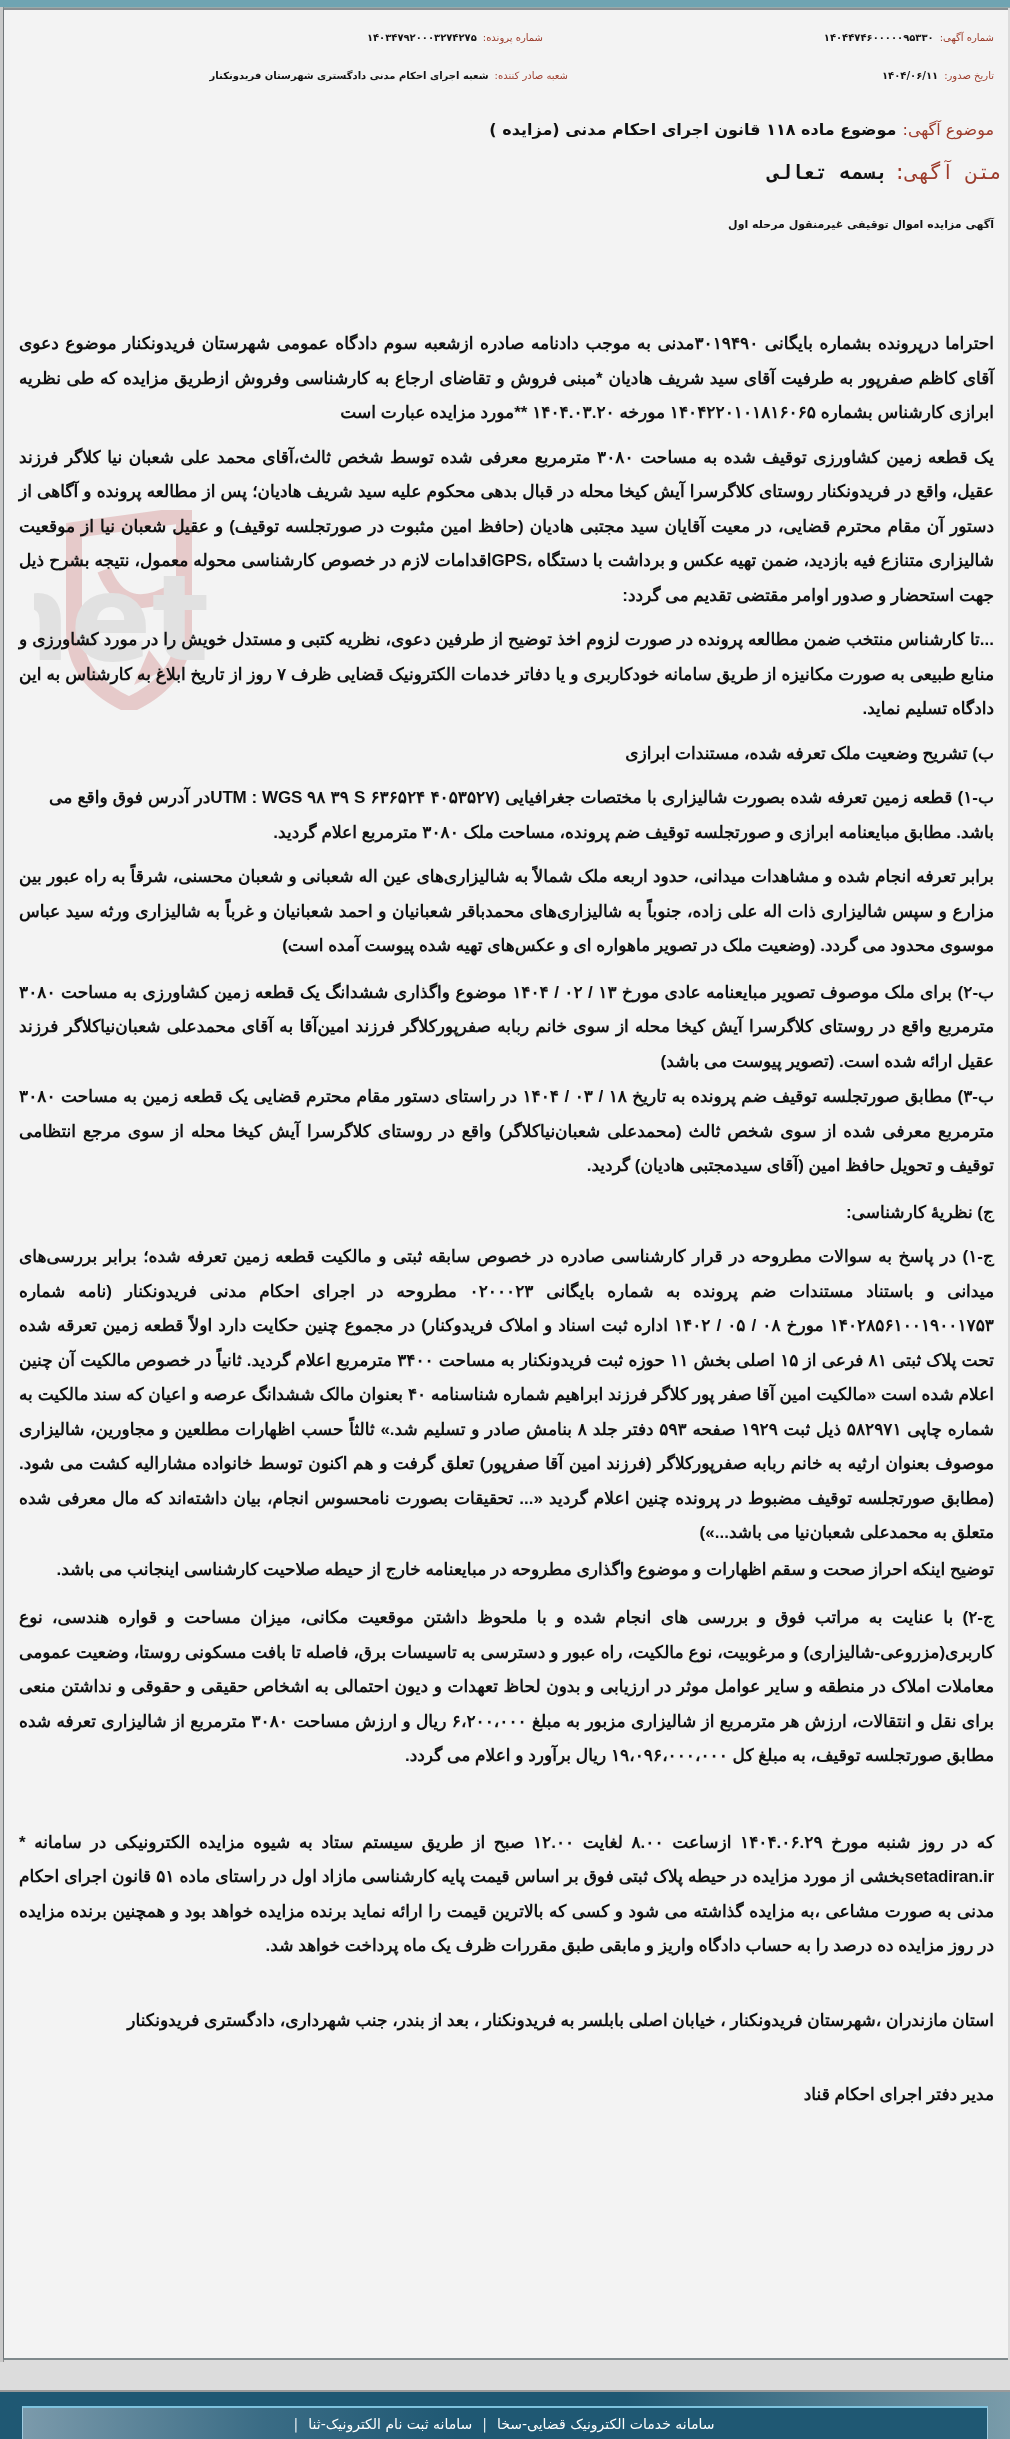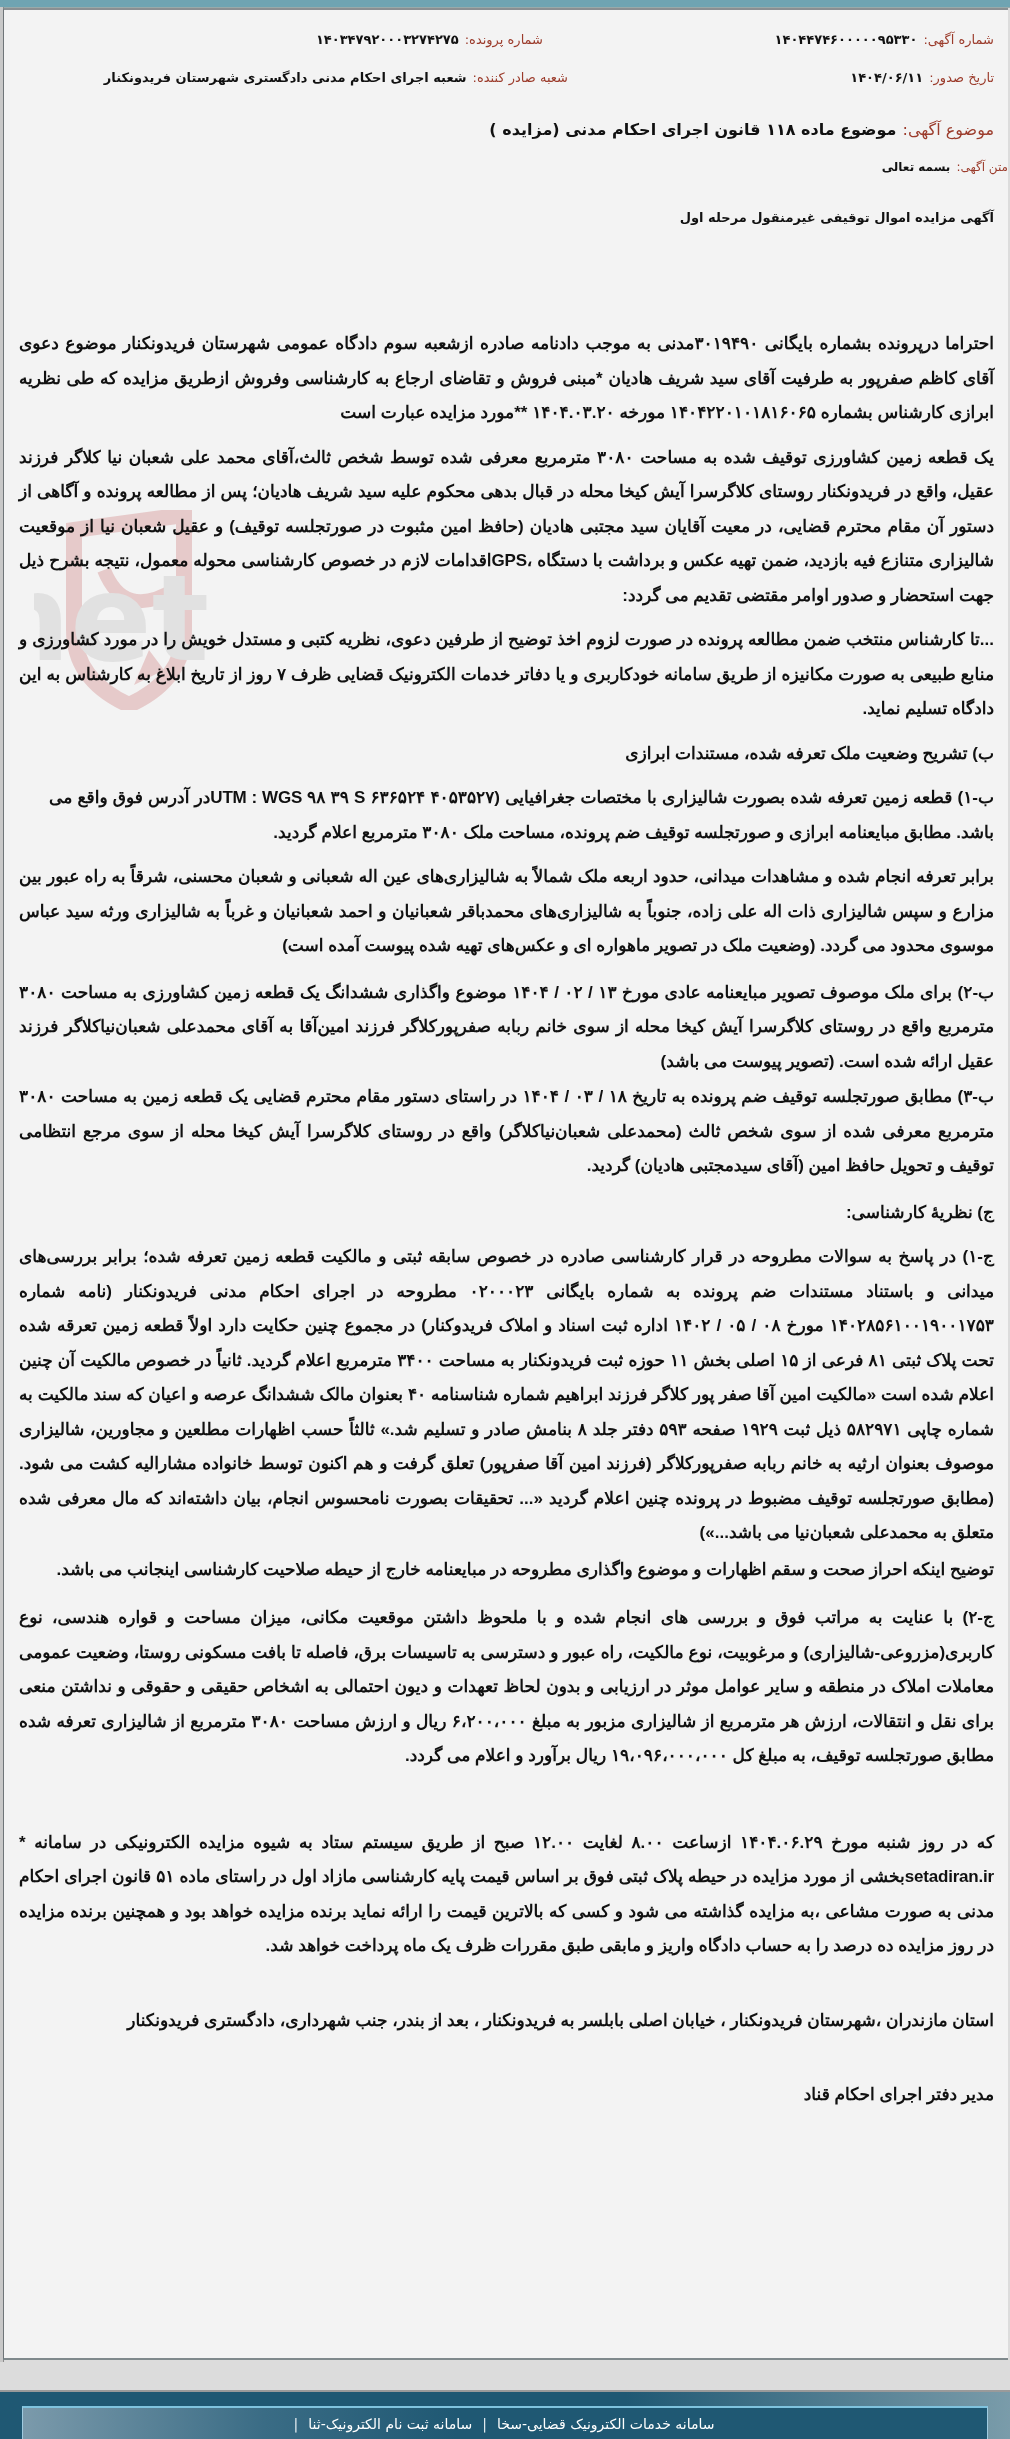--- a/index.html
+++ b/index.html
@@ -52,21 +52,21 @@
     direction: rtl;
   }
   .footer-bar a { color: #fff; text-decoration: none; margin: 0 6px; }
   .footer-bar .sep { margin: 0 4px; color: #e6eef2; }
 
   .watermark {
     position: absolute; left: 30px; top: 500px; width: 640px; height: 200px;
     pointer-events: none; opacity: 0.55;
   }
 
-  .hdr { position: absolute; font-size: 13px; white-space: nowrap; direction: rtl; }
+  .hdr { position: absolute; font-size: 10px; white-space: nowrap; direction: rtl; }
   .lbl { color: #9b3b2b; }
   .val { color: #111; font-weight: bold; margin-right: 6px; }
 
   .content {
     position: absolute; right: 20px; top: 145px; width: 960px;
     direction: rtl; text-align: right;
   }
   .para {
     font-family: "Liberation Sans", sans-serif;
     font-weight: bold;
@@ -102,24 +102,24 @@
   <div class="hdr" style="right:14px; top:60px;">
     <span class="lbl">تاریخ صدور:</span><span class="val">۱۴۰۴/۰۶/۱۱</span>
   </div>
   <div class="hdr" style="right:440px; top:60px;">
     <span class="lbl">شعبه صادر کننده:</span><span class="val">شعبه اجرای احکام مدنی دادگستری شهرستان فریدونکنار</span>
   </div>
 
   <div class="hdr" style="right:14px; top:110px; font-size:16px;">
     <span class="lbl">موضوع آگهی:</span><span class="val">موضوع ماده ۱۱۸ قانون اجرای احکام مدنی (مزایده )</span>
   </div>
-  <div class="hdr" style="right:0; top:150px; font-size:12px;">
+  <div class="hdr" style="right:6px; top:150px; font-size:20px;font-family:Liberation Mono, monospace;">
     <span class="lbl">متن آگهی:</span><span class="val">بسمه تعالی</span>
   </div>
-  <div class="hdr" style="right:14px; top:200px; font-size:13px; font-weight:bold;">آگهی مزایده اموال توقیفی غیرمنقول مرحله اول</div>
+  <div class="hdr" style="right:14px; top:208px; font-size:11px; font-weight:bold;">آگهی مزایده اموال توقیفی غیرمنقول مرحله اول</div>
 
   <div class="content" style="top:317px; right:14px; width:975px;">
     <p class="para">احتراما درپرونده بشماره بایگانی   ۳۰۱۹۴۹۰مدنی به موجب دادنامه صادره ازشعبه  سوم دادگاه عمومی شهرستان فریدونکنار موضوع دعوی آقای  کاظم صفرپور  به طرفیت آقای سید شریف هادیان *مبنی فروش و  تقاضای ارجاع به  کارشناسی وفروش ازطریق مزایده که طی نظریه ابرازی کارشناس بشماره  ۱۴۰۴۲۲۰۱۰۱۸۱۶۰۶۵   مورخه  ۱۴۰۴.۰۳.۲۰  **مورد مزایده عبارت است</p>
     <p class="para" style="margin-top:10px;">یک قطعه زمین کشاورزی توقیف شده به مساحت ۳۰۸۰ مترمربع معرفی شده توسط شخص ثالث،آقای محمد علی شعبان نیا کلاگر فرزند عقیل،  واقع در فریدونکنار روستای کلاگرسرا آیش کیخا محله در قبال بدهی محکوم علیه سید شریف هادیان؛ پس از مطالعه پرونده و آگاهی از دستور آن مقام محترم قضایی، در معیت آقایان سید مجتبی هادیان (حافظ امین مثبوت در صورتجلسه توقیف) و عقیل شعبان نیا از موقعیت شالیزاری متنازع فیه بازدید، ضمن تهیه عکس و برداشت با دستگاه  ،GPSاقدامات لازم در خصوص کارشناسی محوله معمول، نتیجه بشرح ذیل جهت استحضار و صدور اوامر مقتضی تقدیم می گردد:</p>
 
     <p class="para" style="margin-top:10px;">...تا کارشناس منتخب ضمن مطالعه پرونده در صورت لزوم اخذ توضیح از طرفین دعوی، نظریه کتبی و مستدل خویش را در مورد کشاورزی و منابع طبیعی به صورت مکانیزه از طریق سامانه خودکاربری و یا دفاتر خدمات الکترونیک قضایی ظرف ۷ روز از تاریخ ابلاغ به کارشناس به این دادگاه تسلیم نماید.</p>
 
     <p class="para" style="margin-top:10px;">ب) تشریح وضعیت  ملک تعرفه شده، مستندات ابرازی</p>
     <p class="para" style="margin-top:10px;margin-left:30px;">ب-۱) قطعه زمین تعرفه شده بصورت شالیزاری با مختصات جغرافیایی (۴۰۵۳۵۲۷  ۶۳۶۵۲۴ UTM : WGS ۹۸ ۳۹ Sدر آدرس فوق واقع می باشد. مطابق مبایعنامه ابرازی و صورتجلسه توقیف ضم پرونده، مساحت ملک ۳۰۸۰ مترمربع اعلام گردید.</p>
     <p class="para" style="margin-top:10px;">برابر تعرفه انجام شده و مشاهدات میدانی، حدود اربعه ملک شمالاً به شالیزاری‌های عین اله شعبانی و شعبان محسنی، شرقاً به راه عبور بین مزارع و سپس شالیزاری ذات اله علی زاده، جنوباً به شالیزاری‌های محمدباقر شعبانیان و احمد شعبانیان و غرباً به شالیزاری ورثه سید عباس موسوی محدود می گردد. (وضعیت ملک در تصویر ماهواره ای و عکس‌های تهیه شده پیوست آمده است)</p>

